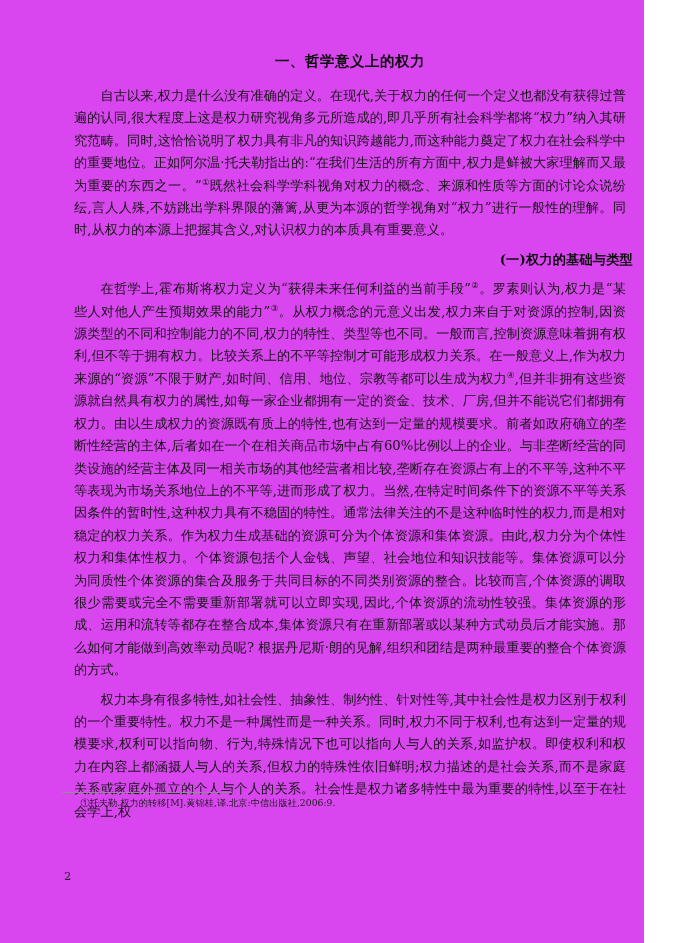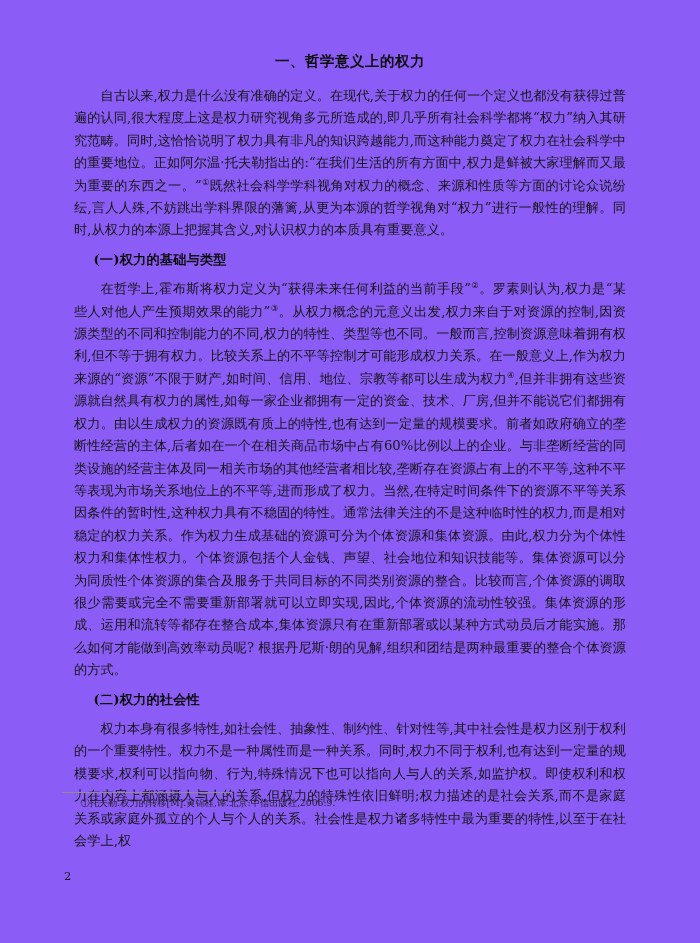--- a/index.html
+++ b/index.html
@@ -2,23 +2,23 @@
 <html><head>
 <meta charset="utf-8">
 <style>
   html, body {
     margin: 0;
     padding: 0;
     background: #ffffff;
   }
   .page {
     position: relative;
-    width: 700px;
+    width: 644px;
     height: 943px;
-    background: #8b5cf6;
+    background: #d946ef;
     overflow: hidden;
     font-family: "DejaVu Serif", "Liberation Serif", serif;
     color: #141414;
   }
   .content {
     position: absolute;
     left: 67px;
     top: 52px;
     width: 566px;
   }
@@ -41,20 +41,21 @@
     color: #161616;
   }
   .sub-heading {
     font-size: 13.2px;
     line-height: 22.4px;
     font-weight: bold;
     text-indent: 2em;
     margin: 0;
     letter-spacing: 0.2px;
     color: #0d0d0d;
+    text-align: right;
   }
   sup.fn {
     font-size: 8.4px;
     vertical-align: super;
     line-height: 0;
   }
   .footnote-area {
     position: absolute;
     left: 62px;
     top: 792px;
@@ -91,21 +92,20 @@
   <div class="content">
 
     <h1 class="doc-title">一、哲学意义上的权力</h1>
 
     <p class="para"><span>自古以来,权力是什么没有准确的定义。在现代,关于权力的任何一个定义也都没有获得过普遍的认同,很大程度上这是权力研究视角多元所造成的,即几乎所有社会科学都将“权力”纳入其研究范畴。同时,这恰恰说明了权力具有非凡的知识跨越能力,而这种能力奠定了权力在社会科学中的重要地位。正如阿尔温·托夫勒指出的:“在我们生活的所有方面中,权力是鲜被大家理解而又最为重要的东西之一。”</span><sup class="fn">①</sup><span>既然社会科学学科视角对权力的概念、来源和性质等方面的讨论众说纷纭,言人人殊,不妨跳出学科界限的藩篱,从更为本源的哲学视角对“权力”进行一般性的理解。同时,从权力的本源上把握其含义,对认识权力的本质具有重要意义。</span></p>
 
     <p class="sub-heading">(一)权力的基础与类型</p>
 
     <p class="para"><span>在哲学上,霍布斯将权力定义为“获得未来任何利益的当前手段”</span><sup class="fn">②</sup><span>。罗素则认为,权力是“某些人对他人产生预期效果的能力”</span><sup class="fn">③</sup><span>。从权力概念的元意义出发,权力来自于对资源的控制,因资源类型的不同和控制能力的不同,权力的特性、类型等也不同。一般而言,控制资源意味着拥有权利,但不等于拥有权力。比较关系上的不平等控制才可能形成权力关系。在一般意义上,作为权力来源的“资源”不限于财产,如时间、信用、地位、宗教等都可以生成为权力</span><sup class="fn">④</sup><span>,但并非拥有这些资源就自然具有权力的属性,如每一家企业都拥有一定的资金、技术、厂房,但并不能说它们都拥有权力。由以生成权力的资源既有质上的特性,也有达到一定量的规模要求。前者如政府确立的垄断性经营的主体,后者如在一个在相关商品市场中占有60%比例以上的企业。与非垄断经营的同类设施的经营主体及同一相关市场的其他经营者相比较,垄断存在资源占有上的不平等,这种不平等表现为市场关系地位上的不平等,进而形成了权力。当然,在特定时间条件下的资源不平等关系因条件的暂时性,这种权力具有不稳固的特性。通常法律关注的不是这种临时性的权力,而是相对稳定的权力关系。作为权力生成基础的资源可分为个体资源和集体资源。由此,权力分为个体性权力和集体性权力。个体资源包括个人金钱、声望、社会地位和知识技能等。集体资源可以分为同质性个体资源的集合及服务于共同目标的不同类别资源的整合。比较而言,个体资源的调取很少需要或完全不需要重新部署就可以立即实现,因此,个体资源的流动性较强。集体资源的形成、运用和流转等都存在整合成本,集体资源只有在重新部署或以某种方式动员后才能实施。那么如何才能做到高效率动员呢? 根据丹尼斯·朗的见解,组织和团结是两种最重要的整合个体资源的方式。</span></p>
 
-    <p class="sub-heading">(二)权力的社会性</p>
 
     <p class="para">权力本身有很多特性,如社会性、抽象性、制约性、针对性等,其中社会性是权力区别于权利的一个重要特性。权力不是一种属性而是一种关系。同时,权力不同于权利,也有达到一定量的规模要求,权利可以指向物、行为,特殊情况下也可以指向人与人的关系,如监护权。即使权利和权力在内容上都涵摄人与人的关系,但权力的特殊性依旧鲜明;权力描述的是社会关系,而不是家庭关系或家庭外孤立的个人与个人的关系。社会性是权力诸多特性中最为重要的特性,以至于在社会学上,权</p>
 
   </div>
 
   <div class="footnote-area">
     <div class="fn-rule"></div>
     <p class="fn-line">①托夫勒.权力的转移[M].黄锦桂,译.北京:中信出版社,2006:9.</p>
   </div>
 

